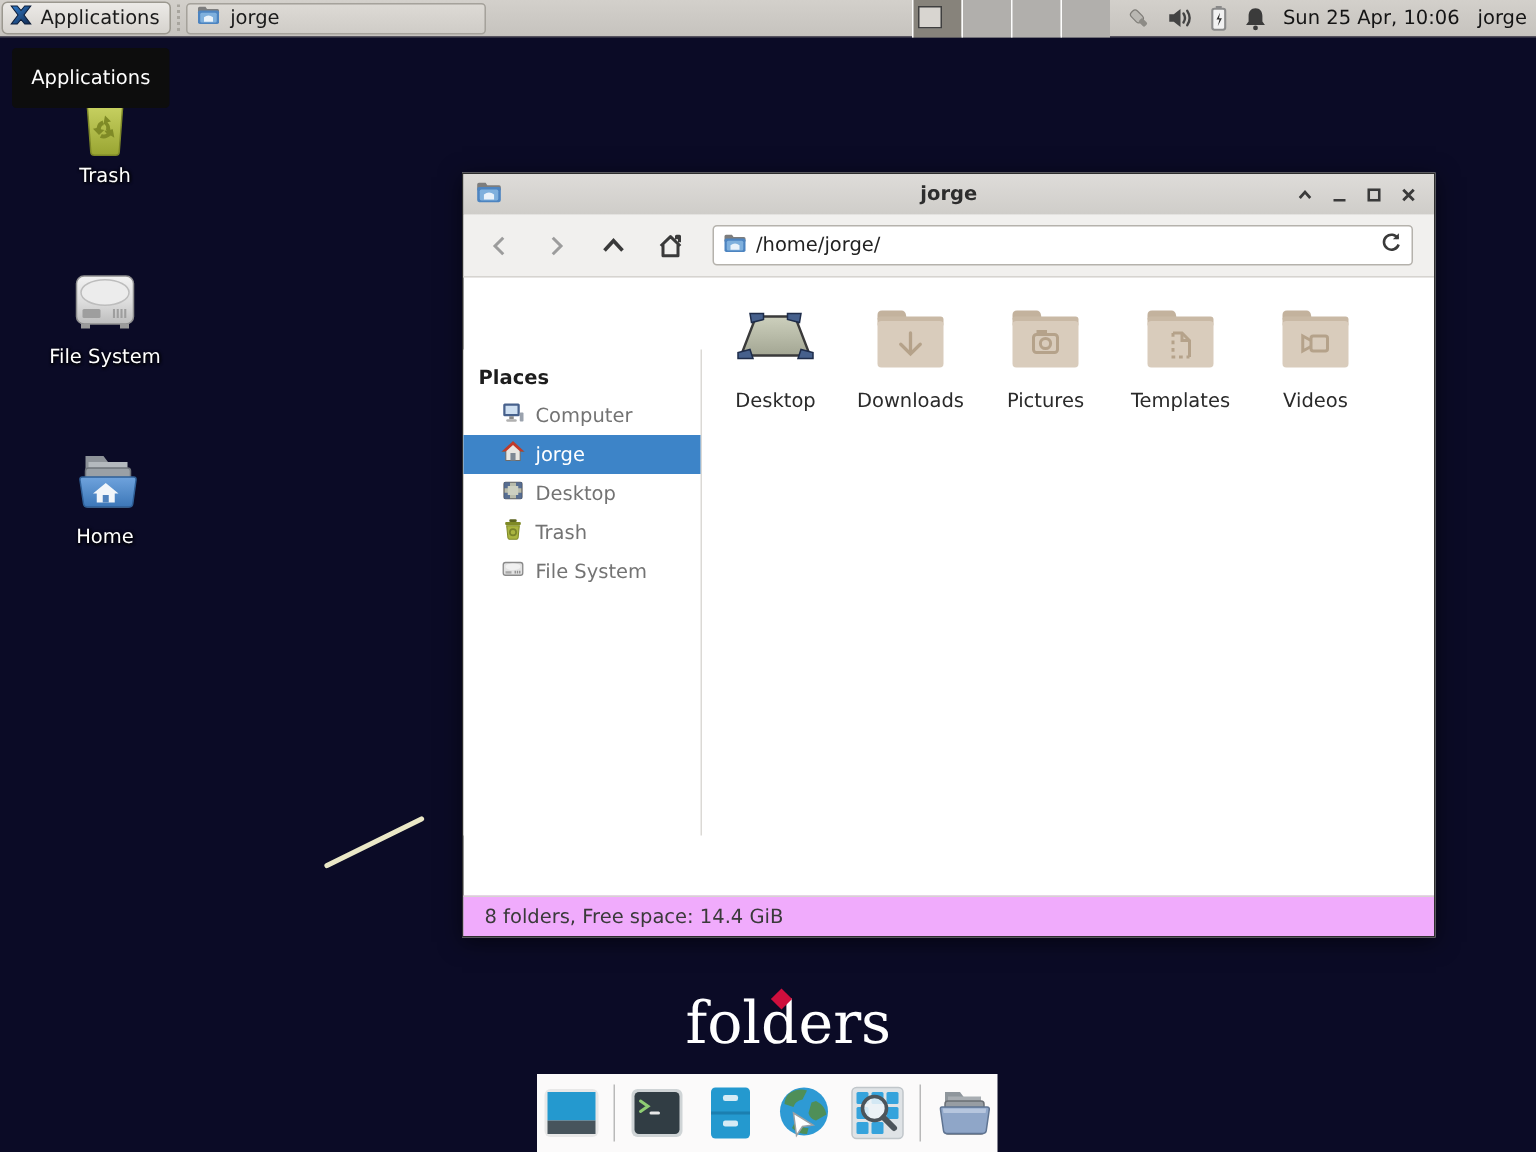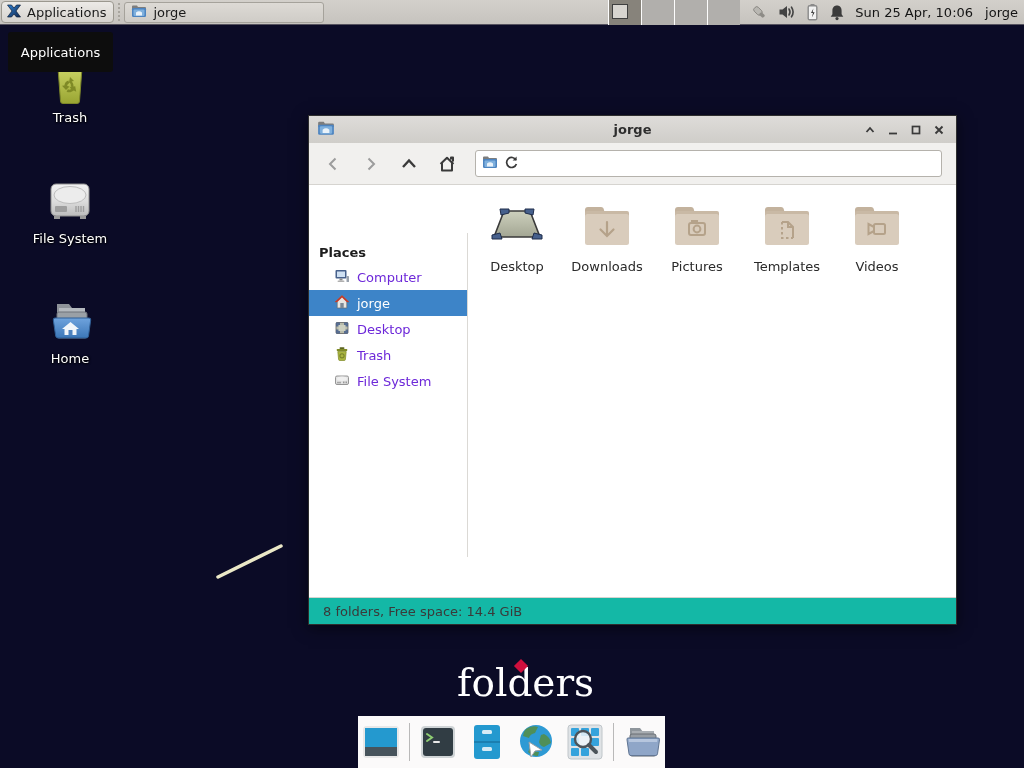--- a/index.html
+++ b/index.html
@@ -68,27 +68,27 @@
   .menu-item::first-letter { text-decoration:underline; }
   .toolbar { height:42px; background:#f1f0ee; border-bottom:1px solid #d6d4d0; display:flex;
     align-items:center; padding:0 14px 0 6px; gap:2px; flex:none; }
   .tool-btn { width:36px; height:30px; display:flex; align-items:center; justify-content:center; }
   .path-entry { flex:1; height:27px; margin-left:8px; background:#fff; border:1px solid #b5b2ac;
     border-radius:3px; display:flex; align-items:center; padding:0 6px; gap:6px; color:#222; }
   .path-entry .path-text { flex:1; }
   .fm-body { flex:1; display:flex; min-height:0; }
   .sidebar { width:159px; background:#fff; border-right:1px solid #dbd9d5; padding-top:6px; flex:none;margin-top:48px; }
   .side-header { font-weight:bold; color:#1d1d1d; padding:6px 0 4px 10px; }
-  .side-row { height:26px; display:flex; align-items:center; gap:7px; padding-left:25px; color:#6d28d9; }
+  .side-row { height:26px; display:flex; align-items:center; gap:7px; padding-left:25px; color:#737373; }
   .side-row.selected { background:#3d84c8; color:#fff; }
   .files-pane { flex:1; padding:16px 0 0 6px; display:flex; flex-wrap:wrap; align-content:flex-start; }
   .file-item { width:86px; margin-right:4px; margin-bottom:21px; display:flex; flex-direction:column;
     align-items:center; }
   .file-item .fi-label { margin-top:7px; color:#2a2a2a; }
-  .statusbar { height:27px; background:#14b8a6; border-top:1px solid #d6d4d0; display:flex;
+  .statusbar { height:27px; background:#f0abfc; border-top:1px solid #d6d4d0; display:flex;
     align-items:center; padding-left:14px; color:#3a3a3a; flex:none;margin-top:40px; }
 
   
   .dock { position:absolute; left:358px; top:716px; width:307px; height:52px; background:#fbfafa;
     display:flex; align-items:center; justify-content:center; gap:7px; z-index:30; }
   .dock-sep { width:1px; height:38px; background:#b9b9b9; }
   .dock-item { width:42px; height:42px; display:flex; align-items:center; justify-content:center; }
 </style>
 </head>
 <body>
@@ -301,20 +301,21 @@
     </span>
     <div class="path-entry">
       <span>
         <svg width="16" height="14" viewBox="0 0 16 14">
           <path d="M1 2.5 q0-1 1-1 h4 l1 1.5 h7 q1 0 1 1 V6 H1 Z" fill="#7d7d7d"></path>
           <rect x="1" y="4" width="14" height="9" rx="1.2" fill="#4d84c0"></rect>
           <rect x="2.5" y="5.5" width="11" height="6.5" rx="1" fill="#7fb0dd"></rect>
           <path d="M5 8.5 q3-2.5 6 0 v3 h-6 z" fill="#e9f2fa"></path>
         </svg>
       </span>
+      <span class="path-text">/home/jorge/</span>
       <span>
         <svg width="15" height="15" viewBox="0 0 15 15">
           <path d="M12 5 A5 5 0 1 0 12.4 9" fill="none" stroke="#3a3a3a" stroke-width="1.7"></path>
           <path d="M12.6 1.5 V5.5 H8.6 Z" fill="#3a3a3a"></path>
         </svg>
       </span>
     </div>
   </div>
 
   <div class="fm-body">

